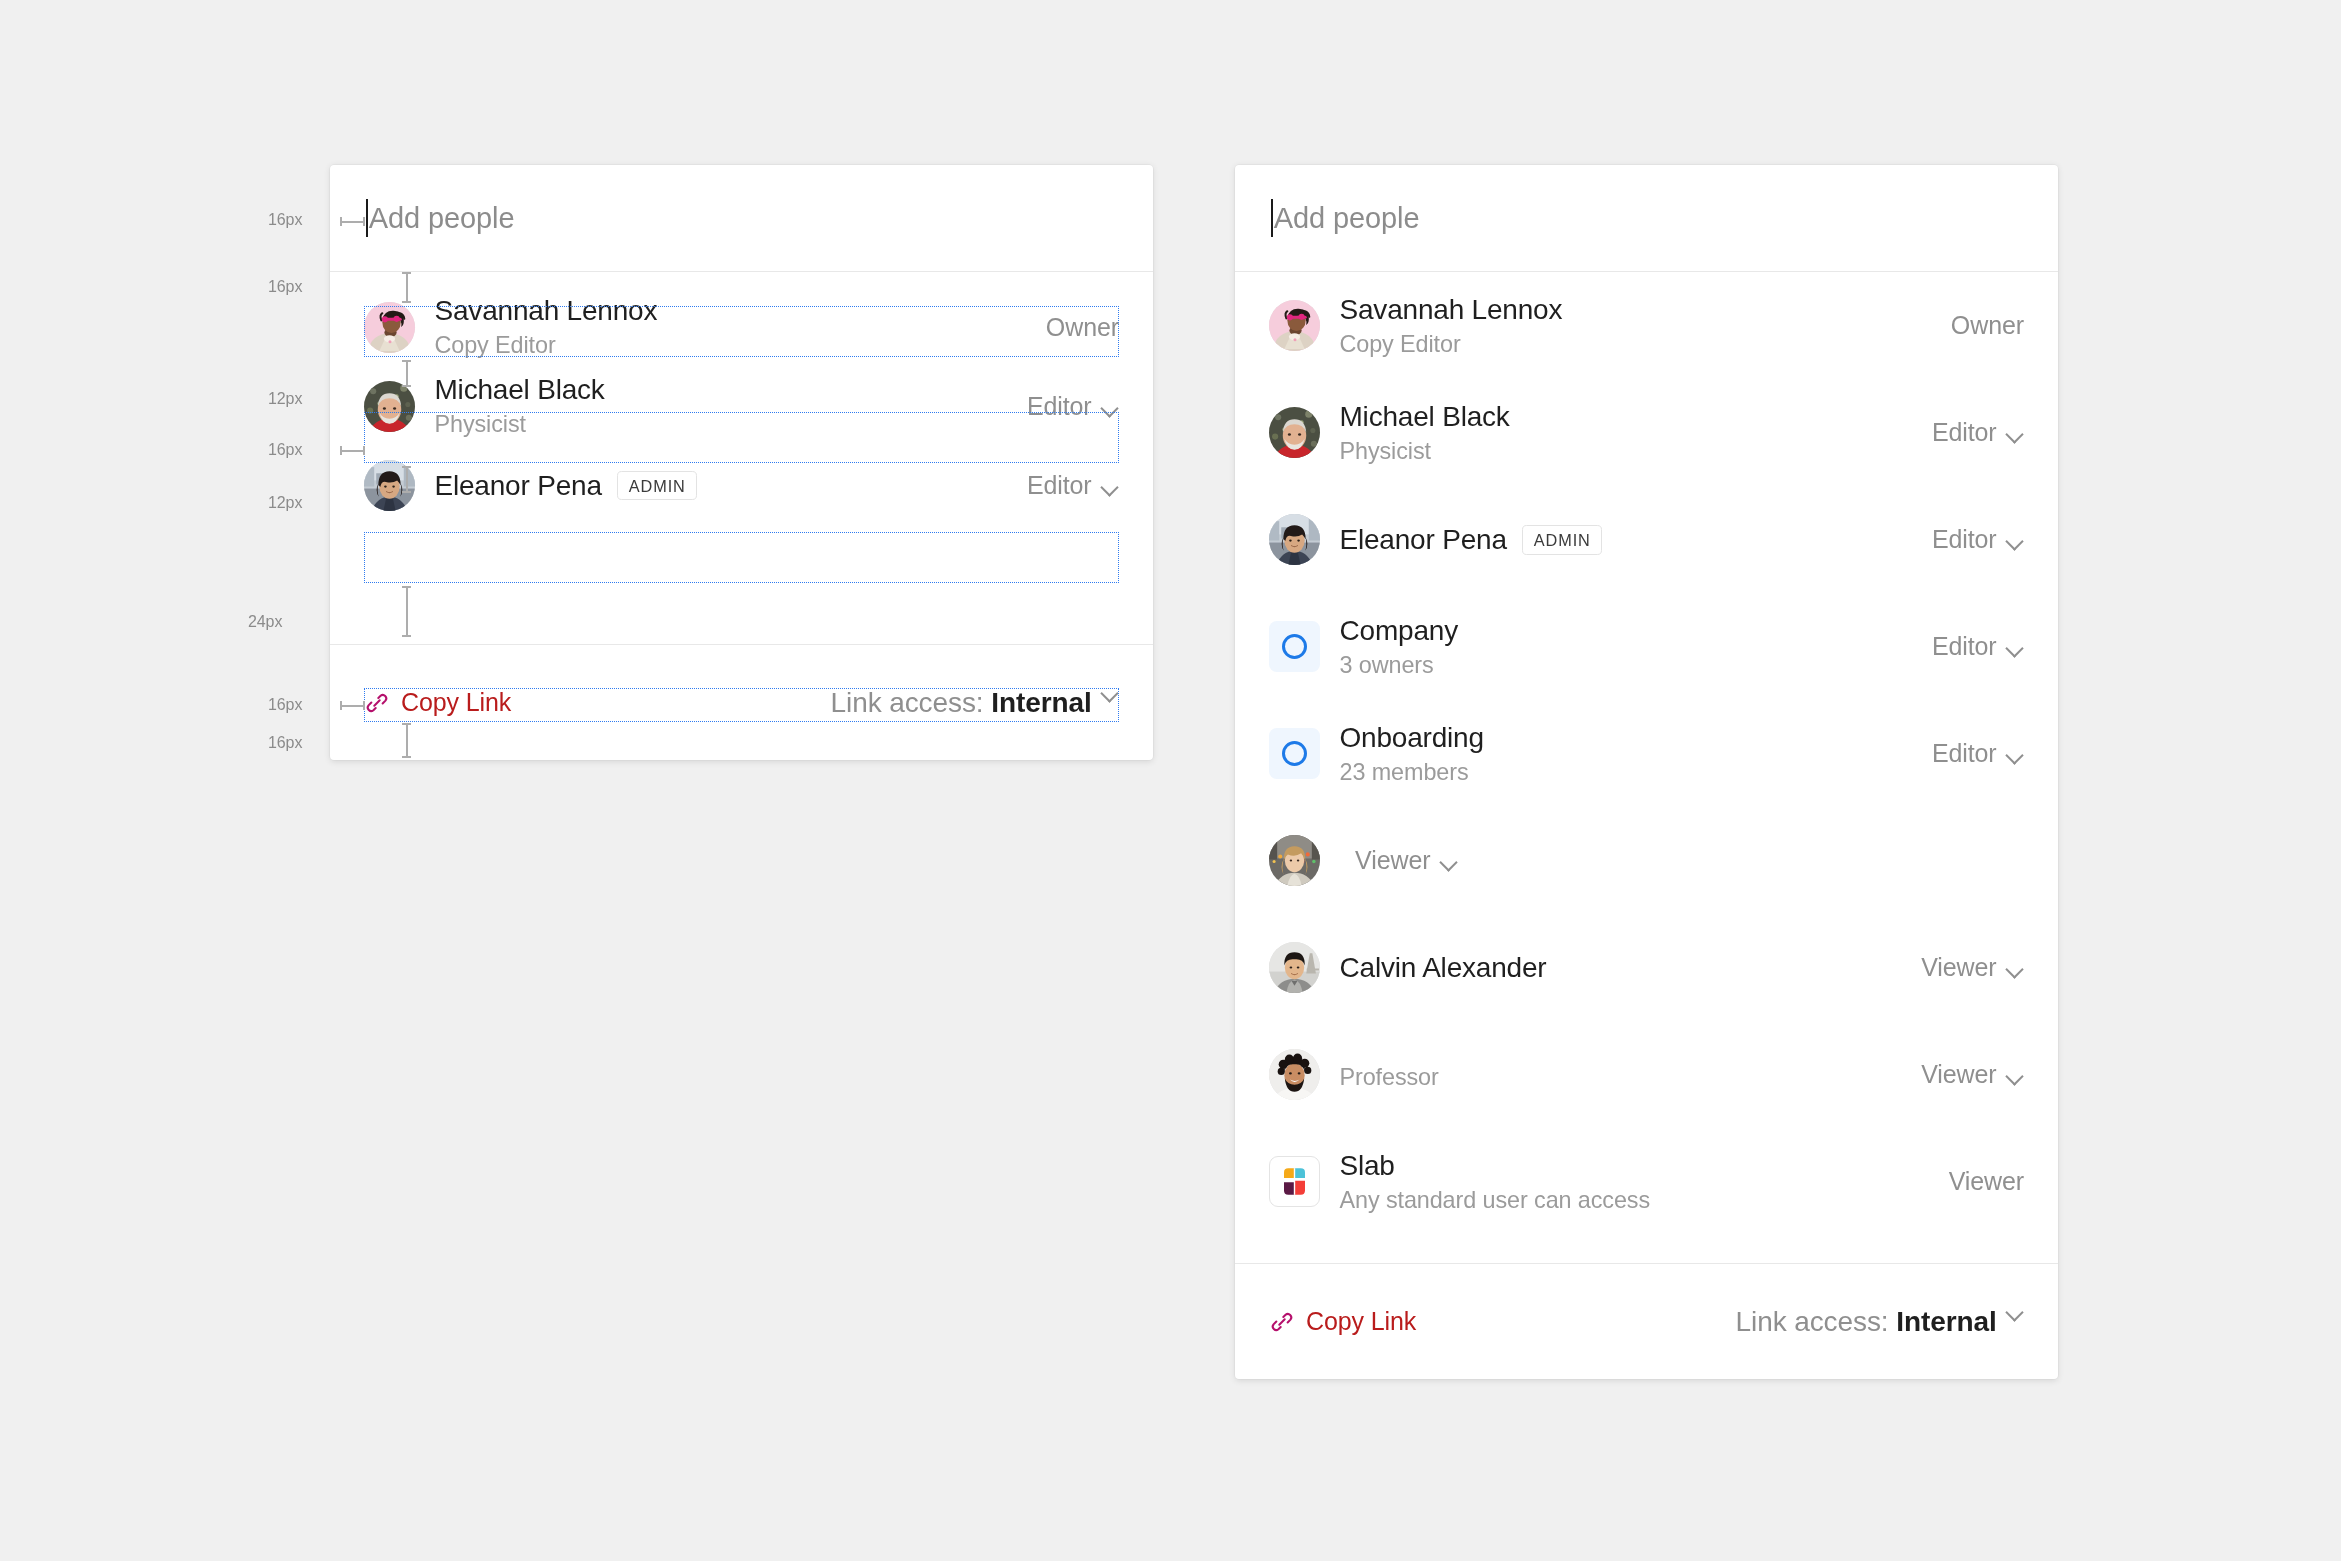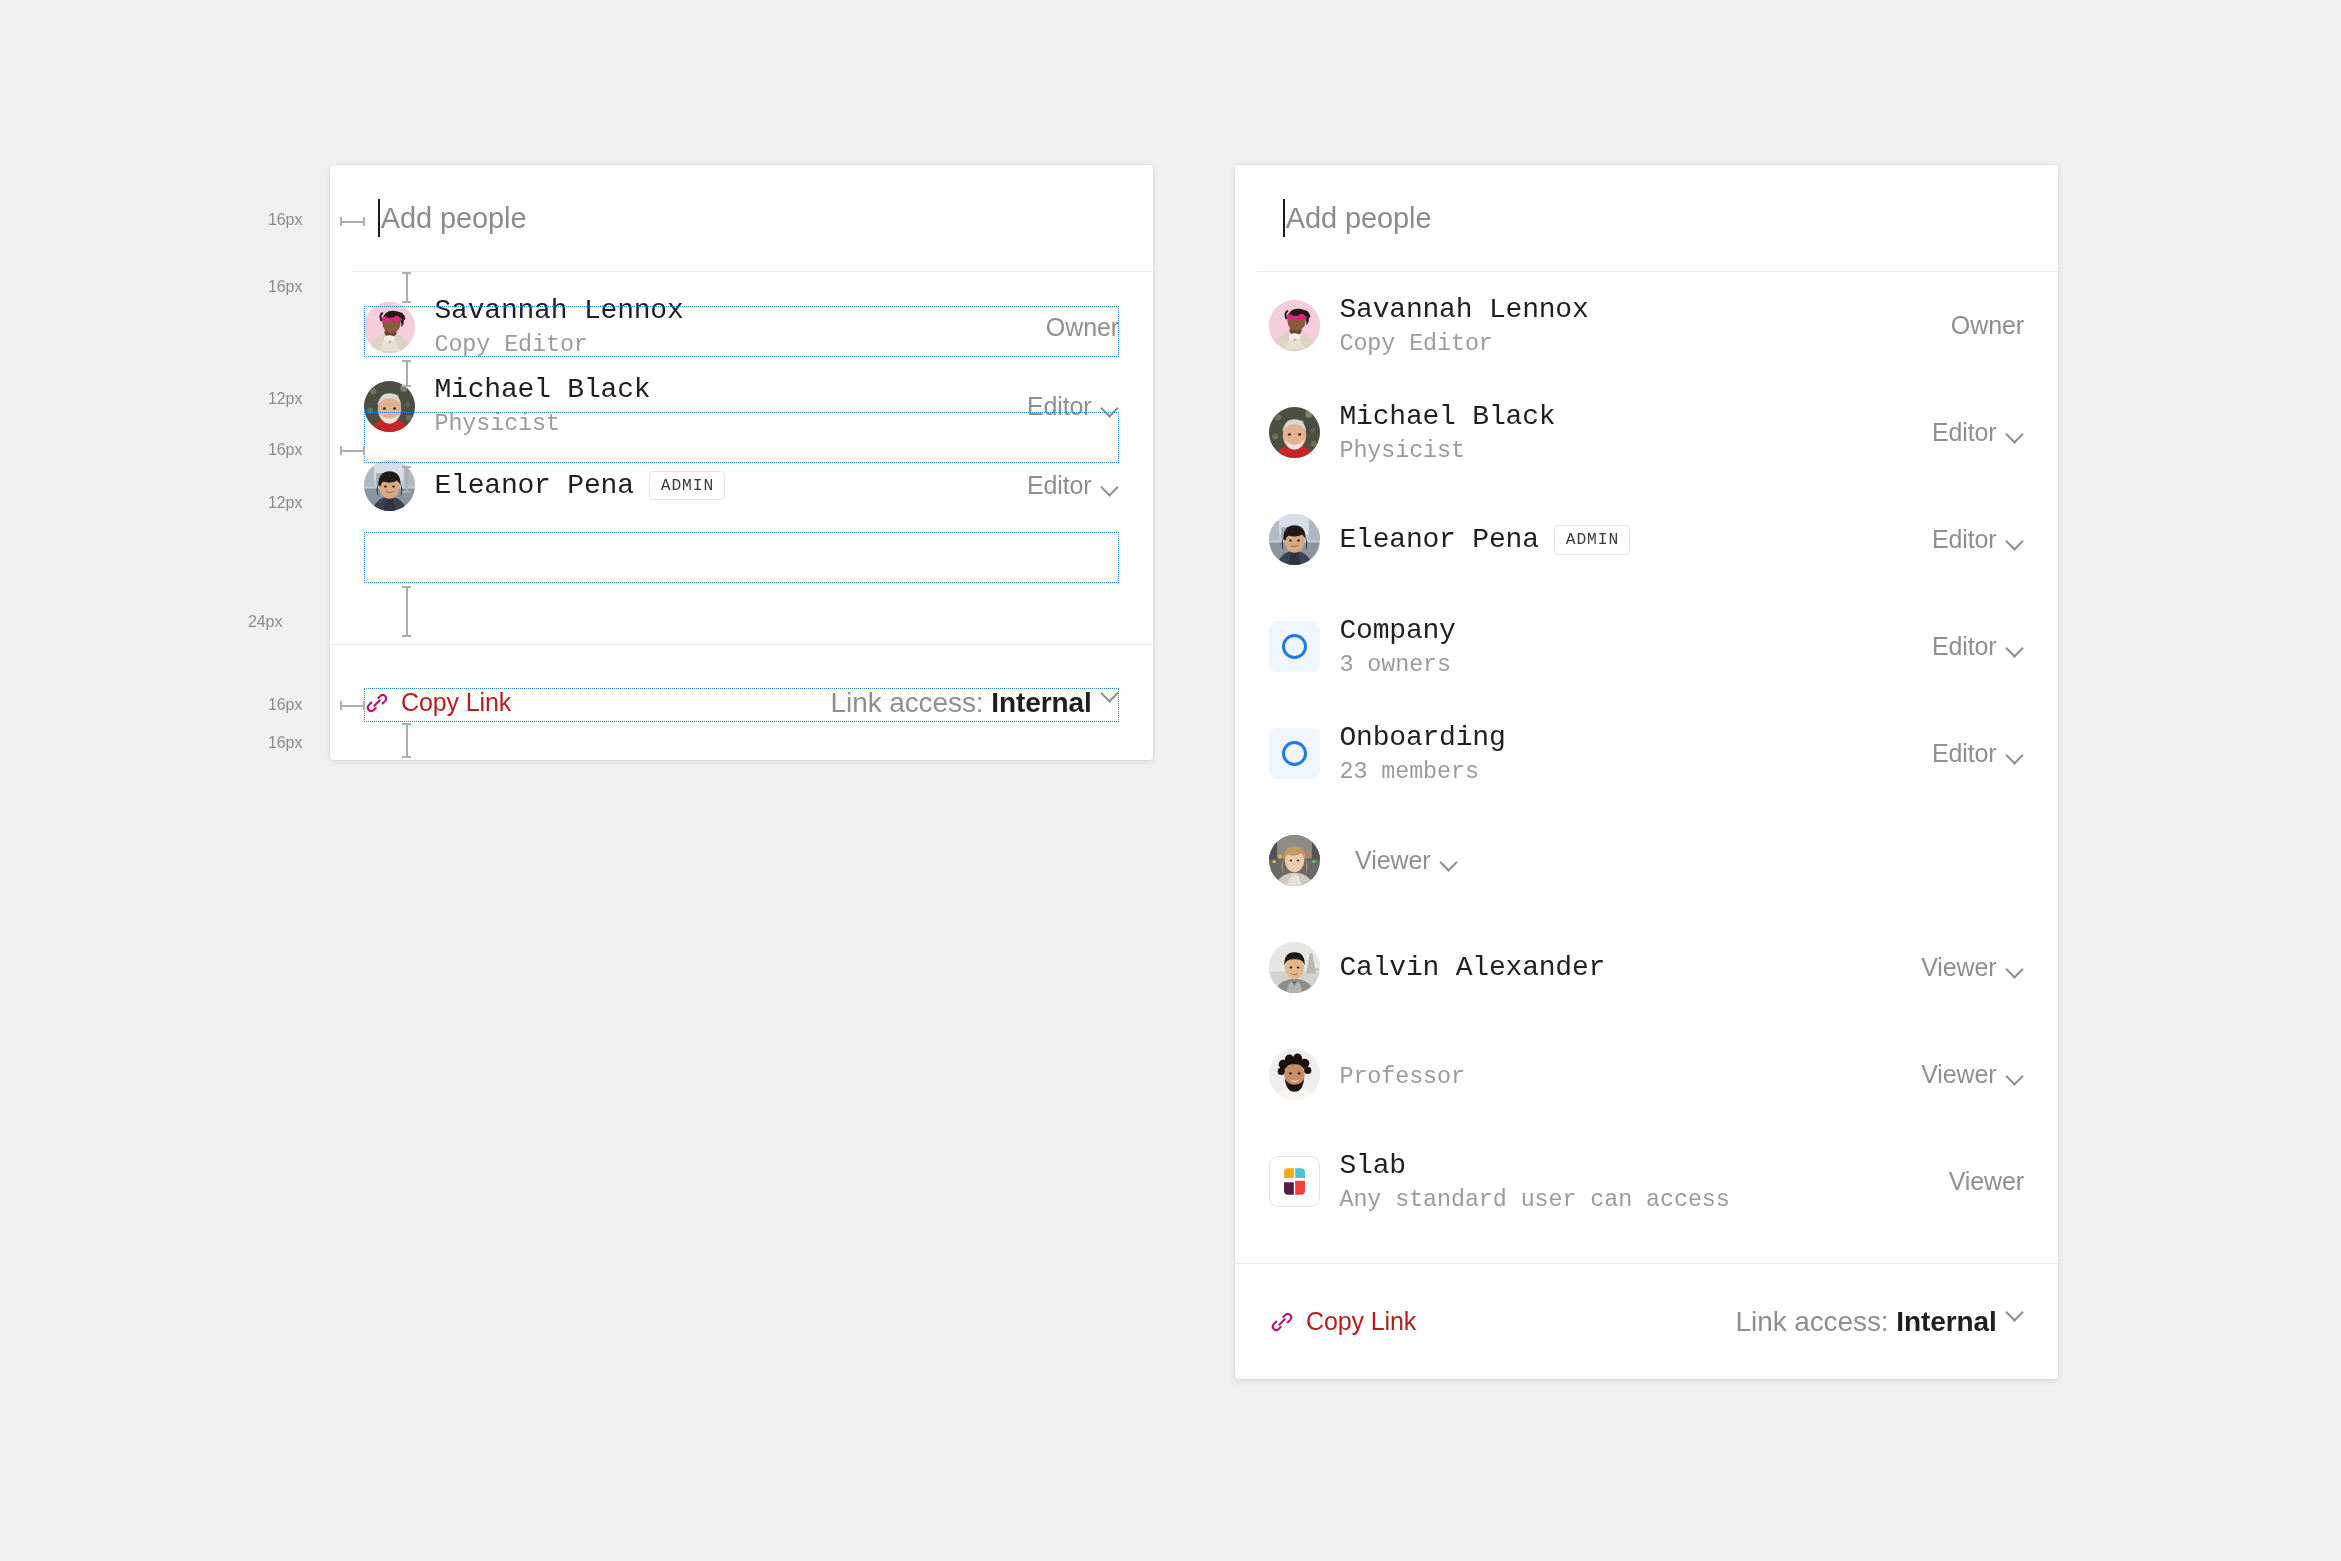--- a/index.html
+++ b/index.html
@@ -25,22 +25,21 @@
   #card-spec  { left: 330px;  top: 165px; width: 823px; height: 595px; }
   #card-full  { left: 1235px; top: 165px; width: 823px; height: 1214px; }
 
   
   .search-area {
     position: relative;
     height: 107px;
     border-bottom: 0.7px solid #e8e8e8;
     display: flex;
     align-items: center;
-    padding-left: 26px;
-    margin-left: 22px;
+    padding-left: 36px;
   }
   .caret {
     width: 2px; height: 38px; background: #1a1a1a; margin-right: 0.7px;
     flex: 0 0 auto;
   }
   .search-placeholder {
     font-size: 29px;
     color: #8c8c8c;
     line-height: 1;
     letter-spacing: -0.1px;
@@ -89,21 +88,21 @@
   .app-tile {
     width: 51px; height: 51px;
     border-radius: 9px;
     flex: 0 0 auto;
     margin-right: 19.5px;
     background: #fff;
     border: 1.3px solid #e4e4e4;
     display: flex; align-items: center; justify-content: center;
   }
 
-  .row-text { flex: 1 1 auto; min-width: 0; font-family: Liberation Mono, monospace; }
+  .row-text { flex: 1 1 auto; min-width: 0; }
   .row-title-line { display: flex; align-items: center; }
   .row-name {
     font-size: 28px;
     color: #1f1f1f;
     line-height: 1.12;
     letter-spacing: -0.2px;
     white-space: nowrap;
   }
   .row-sub {
     font-size: 23.4px;

